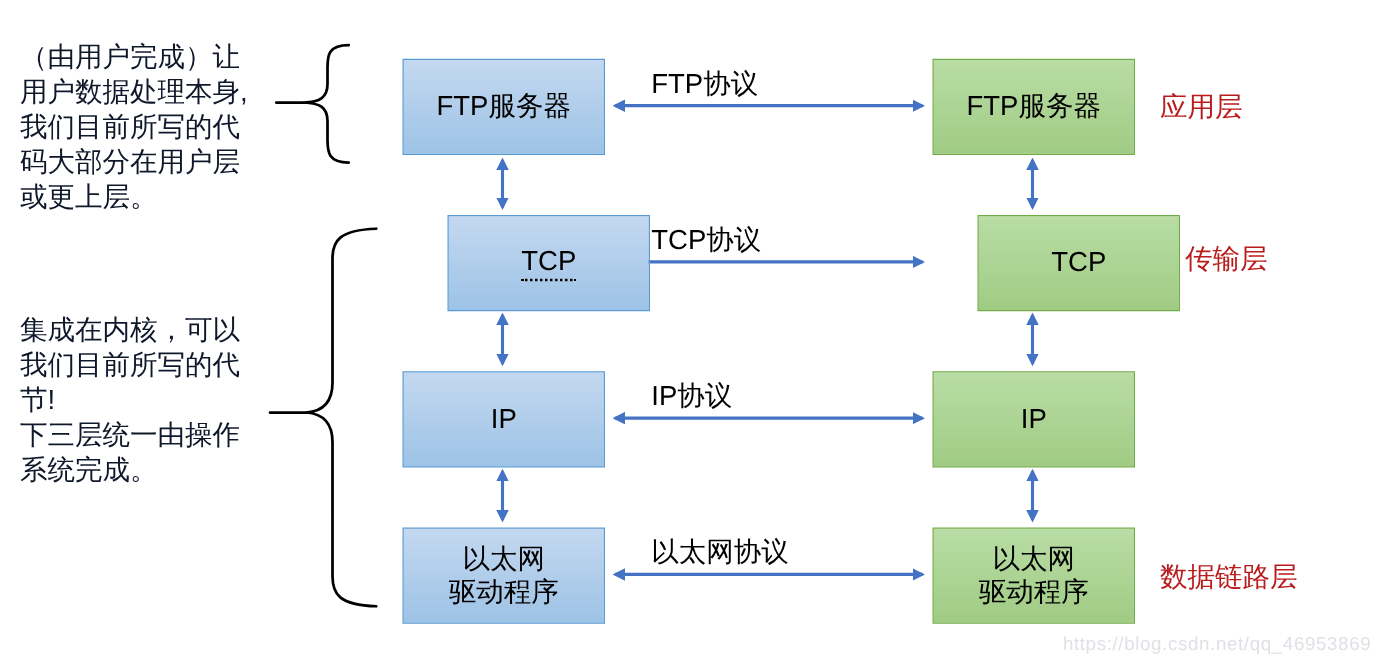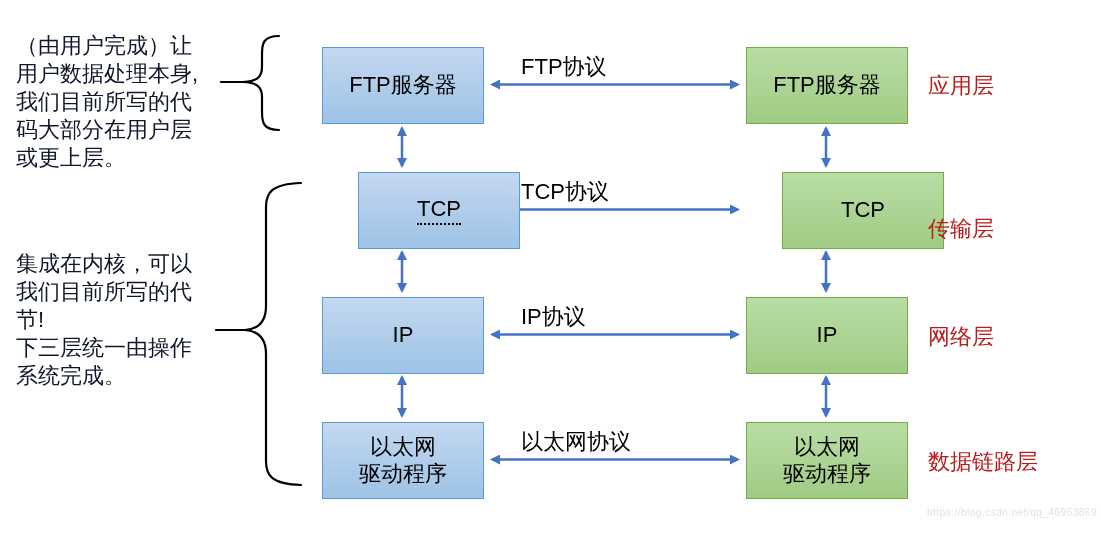--- a/index.html
+++ b/index.html
@@ -29,24 +29,24 @@
   .col-right{left:746px;}
   .row1{top:47px;}  .row2{top:172px;margin-left:36px;}  .row3{top:297px;}  .row4{top:422px;}
   .dashed-underline{border-bottom:2px dotted #000;padding-bottom:1px;}
   .proto{
     position:absolute;left:484px;width:262px;text-align:left;font-size:22px;color:#000;margin-left:37px;
   }
   #proto-1{top:52px;} #proto-2{top:177px;} #proto-3{top:302px;} #proto-4{top:427px;}
   .layer{
     position:absolute;left:928px;font-size:22px;color:#b91c1c;white-space:nowrap;
   }
-  #layer-1{top:71px;} #layer-2{top:214px;} #layer-3{top:322px;} #layer-4{top:447px;}
+  #layer-1{top:71px;} #layer-2{top:192px;margin-left:20px;} #layer-3{top:322px;} #layer-4{top:447px;}
   #overlay{position:absolute;left:0;top:0;pointer-events:none;}
   #watermark{
-    position:absolute;right:4px;top:507px;font-size:10px;color:#e0e1e6;letter-spacing:.5px;
+    position:absolute;right:4px;top:507px;font-size:15px;color:#e0e1e6;letter-spacing:.5px;
   }
 </style>
 </head>
 <body>
 
 <div id="canvas">
 
   <div class="note" id="note-top">（由用户完成）让
 用户数据处理本身,
 我们目前所写的代
@@ -113,17 +113,16 @@
 驱动程序</span>
   </div>
 
   <div class="proto" id="proto-1">FTP协议</div>
   <div class="proto" id="proto-2">TCP协议</div>
   <div class="proto" id="proto-4">以太网协议</div>
   <div class="proto" id="proto-3">IP协议</div>
 
   <div class="layer" id="layer-1">应用层</div>
   <div class="layer" id="layer-2">传输层</div>
-  <div class="layer" id="layer-3">网络层</div>
   <div class="layer" id="layer-4">数据链路层</div>
 
   <div id="watermark">https://blog.csdn.net/qq_46953869</div>
 </div>
 
 </body></html>

